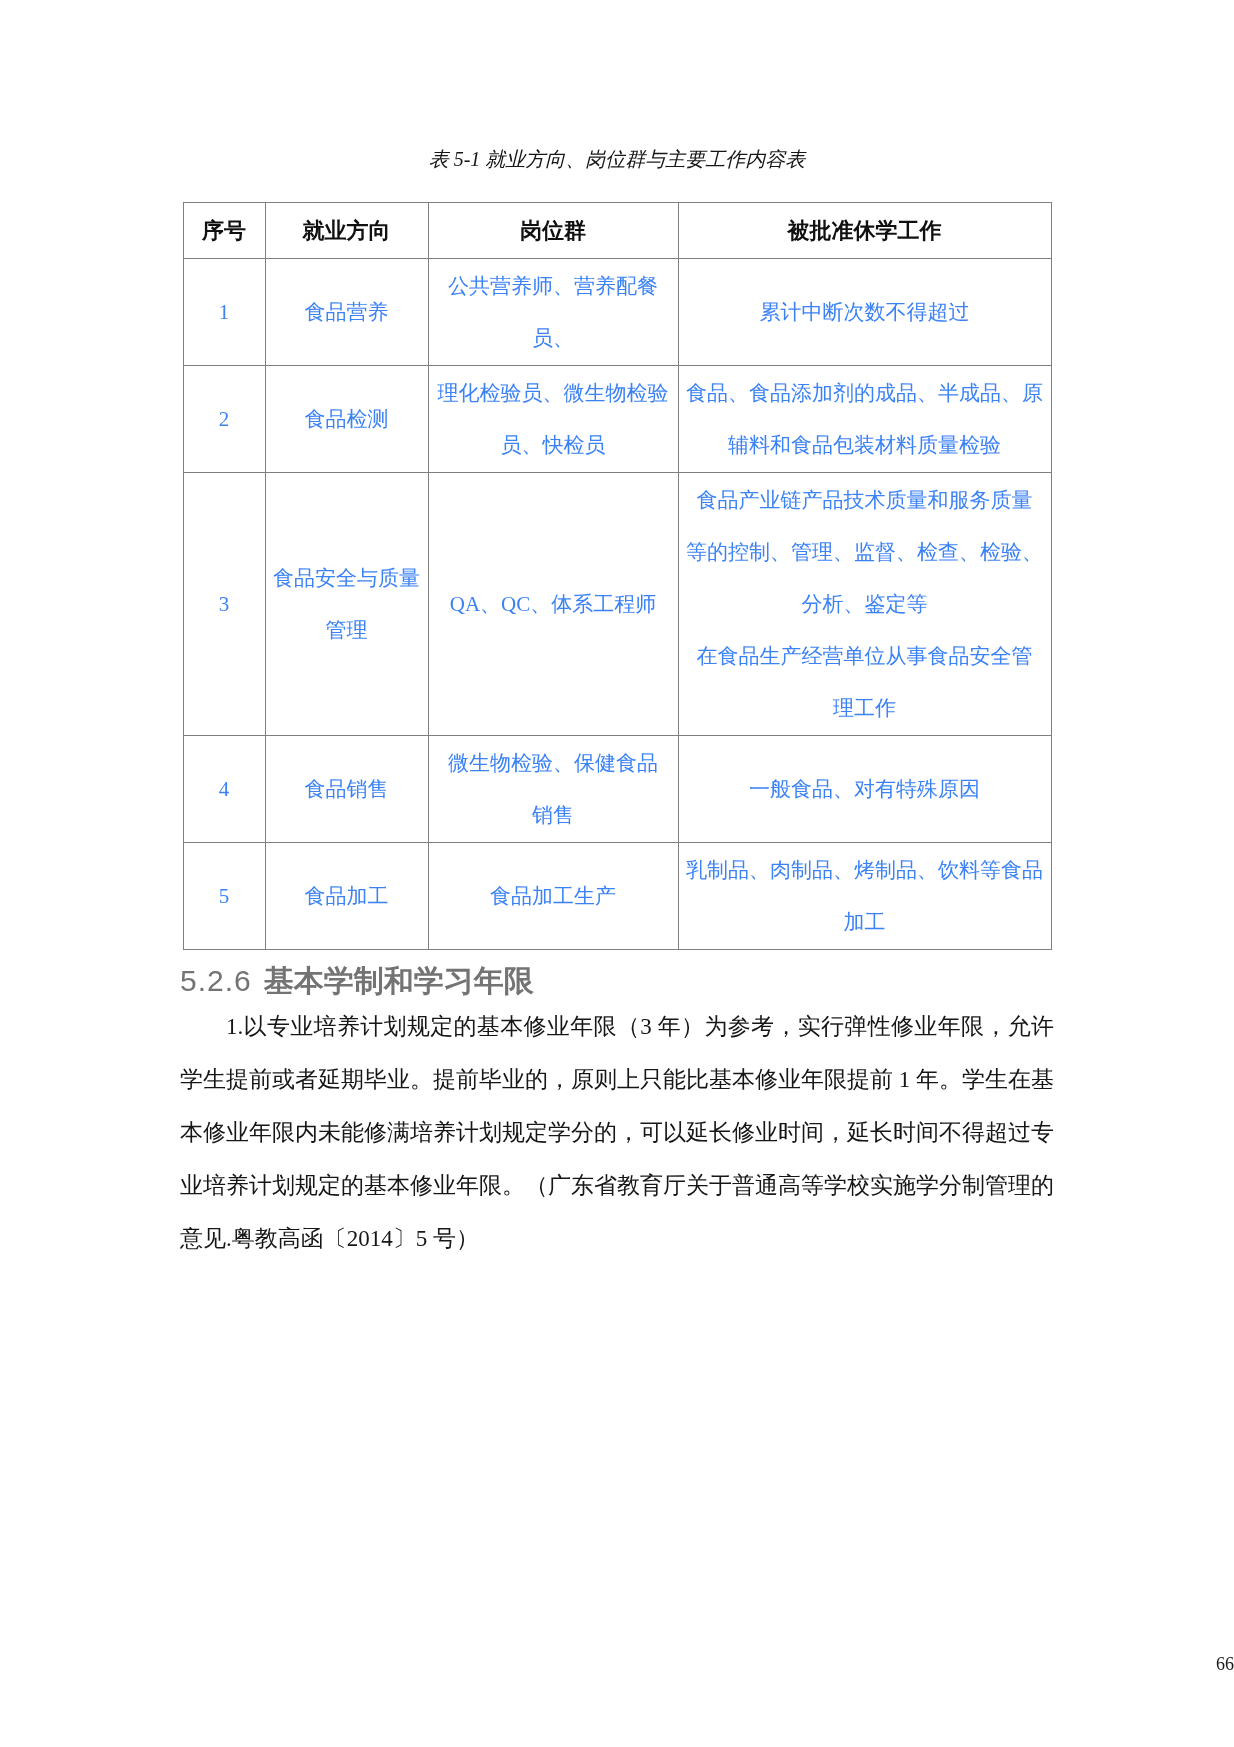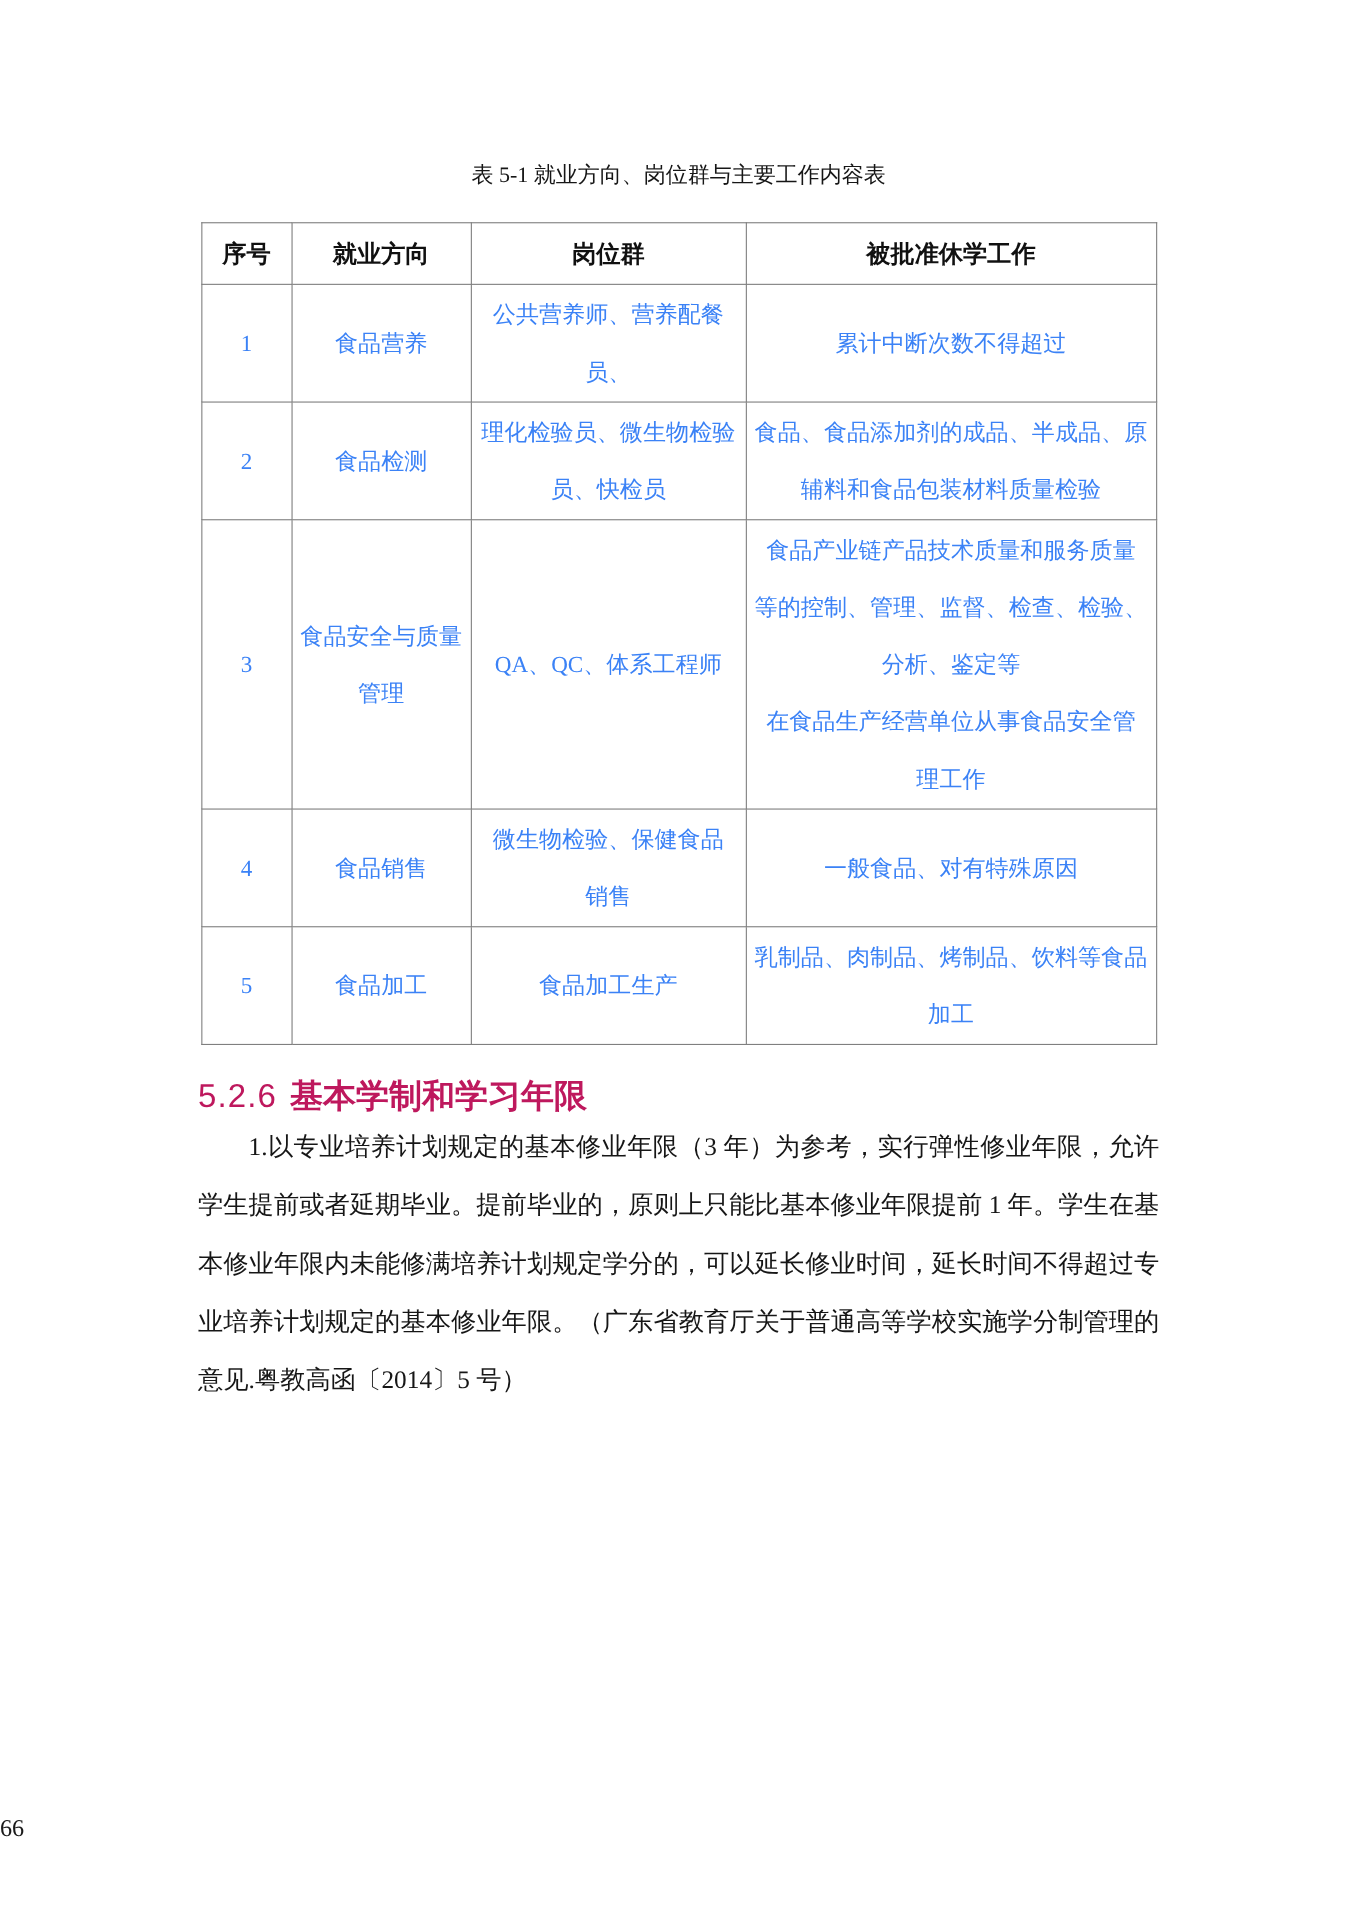--- a/index.html
+++ b/index.html
@@ -17,20 +17,21 @@
   }
   .page {
     padding: 146px 180px 0 180px;
   }
   .table-caption {
     text-align: center;
     font-size: 20px;
     line-height: 26px;
     margin: 0 0 30px 0;
     color: #161616;
+    font-style: italic;
   }
   table.jobs-table {
     table-layout: fixed;
     width: 868px;
     margin: 0 auto;
     border-collapse: collapse;
   }
   col.c-no  { width: 82px; }
   col.c-dir { width: 163px; }
   col.c-pos { width: 250px; }
@@ -48,25 +49,25 @@
   }
   .jobs-table th {
     font-family: Liberation Serif, serif;
     font-weight: bold;
     font-size: 22px;
     height: 53px;
     color: #101010;
   }
   .row-single td { height: 52px; }
   .section-heading {
-    margin: 28px 0 0 0;
+    margin: 12px 0 0 0;
     font-family: "Liberation Sans", "DejaVu Sans", sans-serif;
     font-size: 30px;
     line-height: 38px;
-    color: #be185d;
+    color: #737373;
   }
   .section-heading .sec-num {
     font-weight: normal;
     letter-spacing: 1px;
     margin-right: 12px;
   }
   .section-heading .sec-title {
     font-weight: bold;
   }
   .body-paragraph {
@@ -75,22 +76,22 @@
     line-height: 53px;
     text-align: justify;
     text-indent: 46px;
     color: #161616;
   }
   .page-number {
     position: absolute;
     bottom: 72px;
     left: 0;
     width: 100%;
-    text-align: left;
-    font-size: 22px;
+    text-align: right;
+    font-size: 18px;
     color: #1a1a1a;
   }
 </style>
 </head>
 <body>
 
 <div class="page">
 
   <p class="table-caption">表 5-1 就业方向、岗位群与主要工作内容表</p>
 

